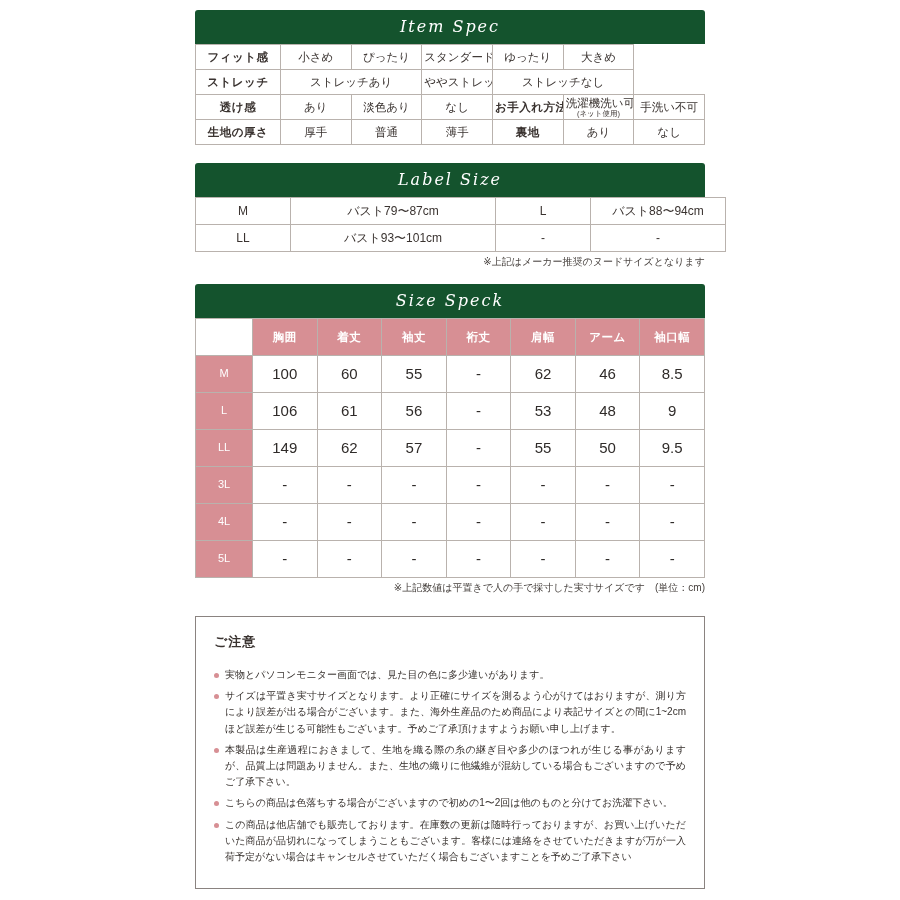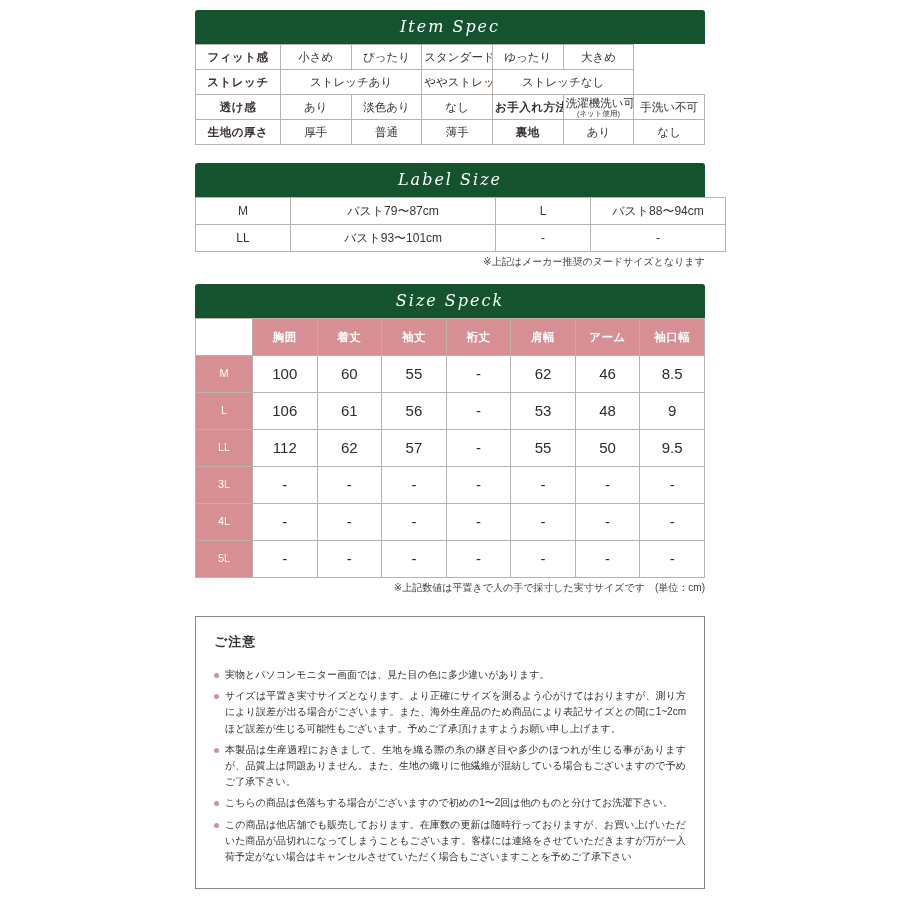--- a/index.html
+++ b/index.html
@@ -289,21 +289,21 @@
             <td>106</td>
             <td>61</td>
             <td>56</td>
             <td>-</td>
             <td>53</td>
             <td>48</td>
             <td>9</td>
           </tr>
           <tr>
             <td class="rowhd">LL</td>
-            <td>112</td>
+            <td>149</td>
             <td>62</td>
             <td>57</td>
             <td>-</td>
             <td>55</td>
             <td>50</td>
             <td>9.5</td>
           </tr>
           <tr>
             <td class="rowhd">3L</td>
             <td>-</td>

